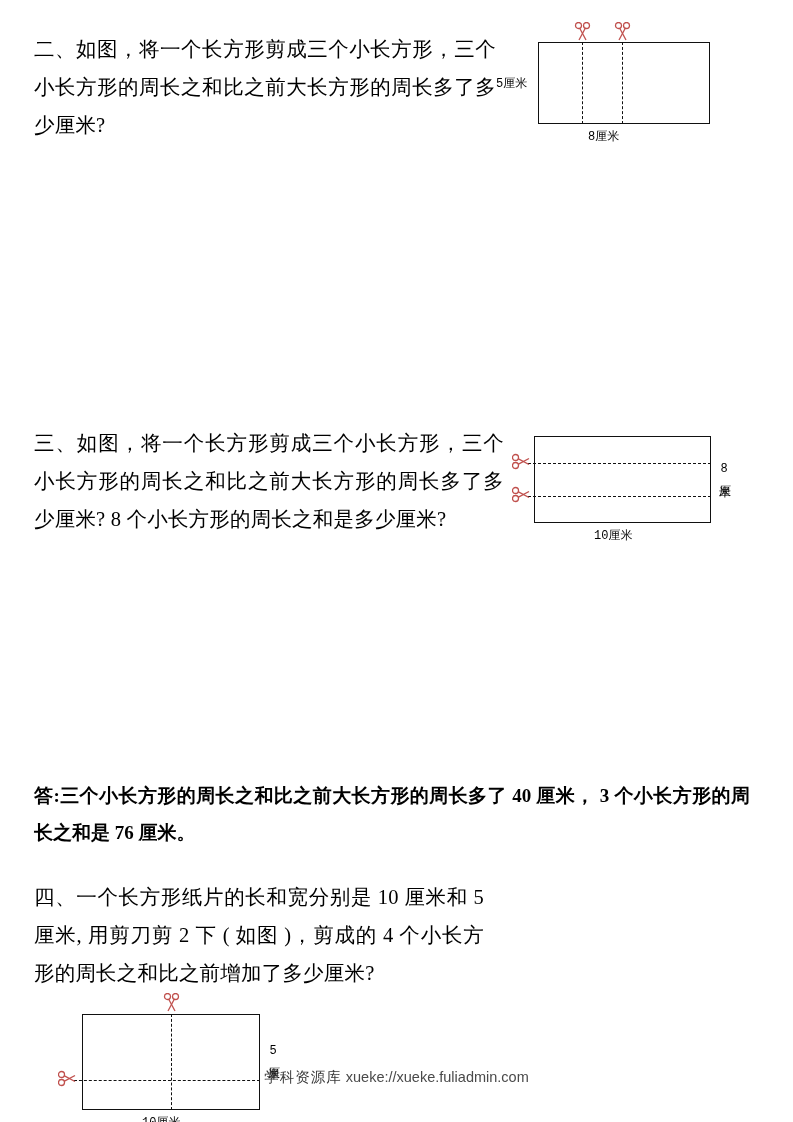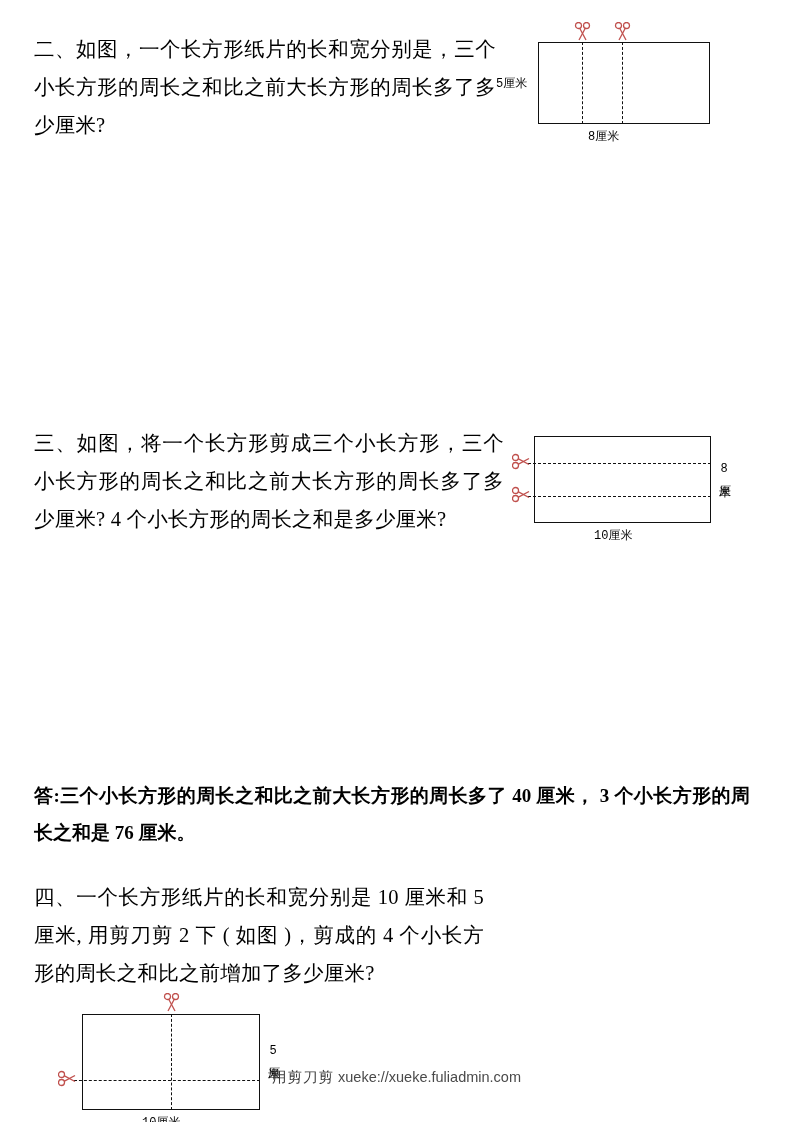--- a/index.html
+++ b/index.html
@@ -136,21 +136,21 @@
   #footer .brand {
     color: #3a3a3a;
     font-family: "Liberation Serif", serif;
     letter-spacing: 1px;
   }
 </style>
 </head>
 <body>
 
 <div class="problem" id="p2">
-  <div class="qtext">二、如图，一个长方形纸片的长和宽分别是，三个小长方形的周长之和比之前大长方形的周长多了多少厘米?</div>
+  <div class="qtext">二、如图，将一个长方形剪成三个小长方形，三个小长方形的周长之和比之前大长方形的周长多了多少厘米?</div>
 
   <div class="figwrap">
 
     <div class="rect" style="width:172px;height:82px;margin-left:32px;"></div>
 
     <div class="vdash" style="left:76px;top:0px;height:82px;"></div>
     <div class="vdash" style="left:116px;top:0px;height:82px;"></div>
 
     <div class="sciss" style="left:68px;top:-20px;">
       <svg width="18" height="20" viewBox="0 0 18 20">
@@ -168,21 +168,21 @@
         <line x1="11.4" y1="6" x2="5" y2="18" stroke="#c0504d" stroke-width="1.3"></line>
       </svg>
     </div>
 
     <div class="lbl" style="left:-10px;top:33px;">5厘米</div>
     <div class="lbl" style="left:82px;top:86px;">8厘米</div>
   </div>
 </div>
 
 <div class="problem" id="p3">
-  <div class="qtext">三、如图，将一个长方形剪成三个小长方形，三个小长方形的周长之和比之前大长方形的周长多了多少厘米? 4 个小长方形的周长之和是多少厘米?</div>
+  <div class="qtext">三、如图，将一个长方形剪成三个小长方形，三个小长方形的周长之和比之前大长方形的周长多了多少厘米? 8 个小长方形的周长之和是多少厘米?</div>
 
   <div class="figwrap">
     <div class="rect" style="width:177px;height:87px;margin-left:18px;"></div>
 
     <div class="hdash" style="left:12px;top:27px;width:183px;"></div>
     <div class="hdash" style="left:12px;top:60px;width:183px;"></div>
 
     <div class="sciss" style="left:-4px;top:17px;">
       <svg width="18" height="20" viewBox="0 0 18 20">
         <circle cx="3.5" cy="4.5" r="3" fill="none" stroke="#c0504d" stroke-width="1.3"></circle>
@@ -234,15 +234,15 @@
         <line x1="6" y1="11.4" x2="17" y2="5.5" stroke="#c0504d" stroke-width="1.3"></line>
       </svg>
     </div>
 
     <div class="lbl vert" style="left:200px;top:30px;">5厘米</div>
     <div class="lbl" style="left:78px;top:100px;">10厘米</div>
   </div>
 </div>
 
 <div id="footer">
-  <span class="brand">用剪刀剪</span>
+  <span class="brand">学科资源库</span>
   <span>xueke://xueke.fuliadmin.com</span>
 </div>
 
 </body></html>

